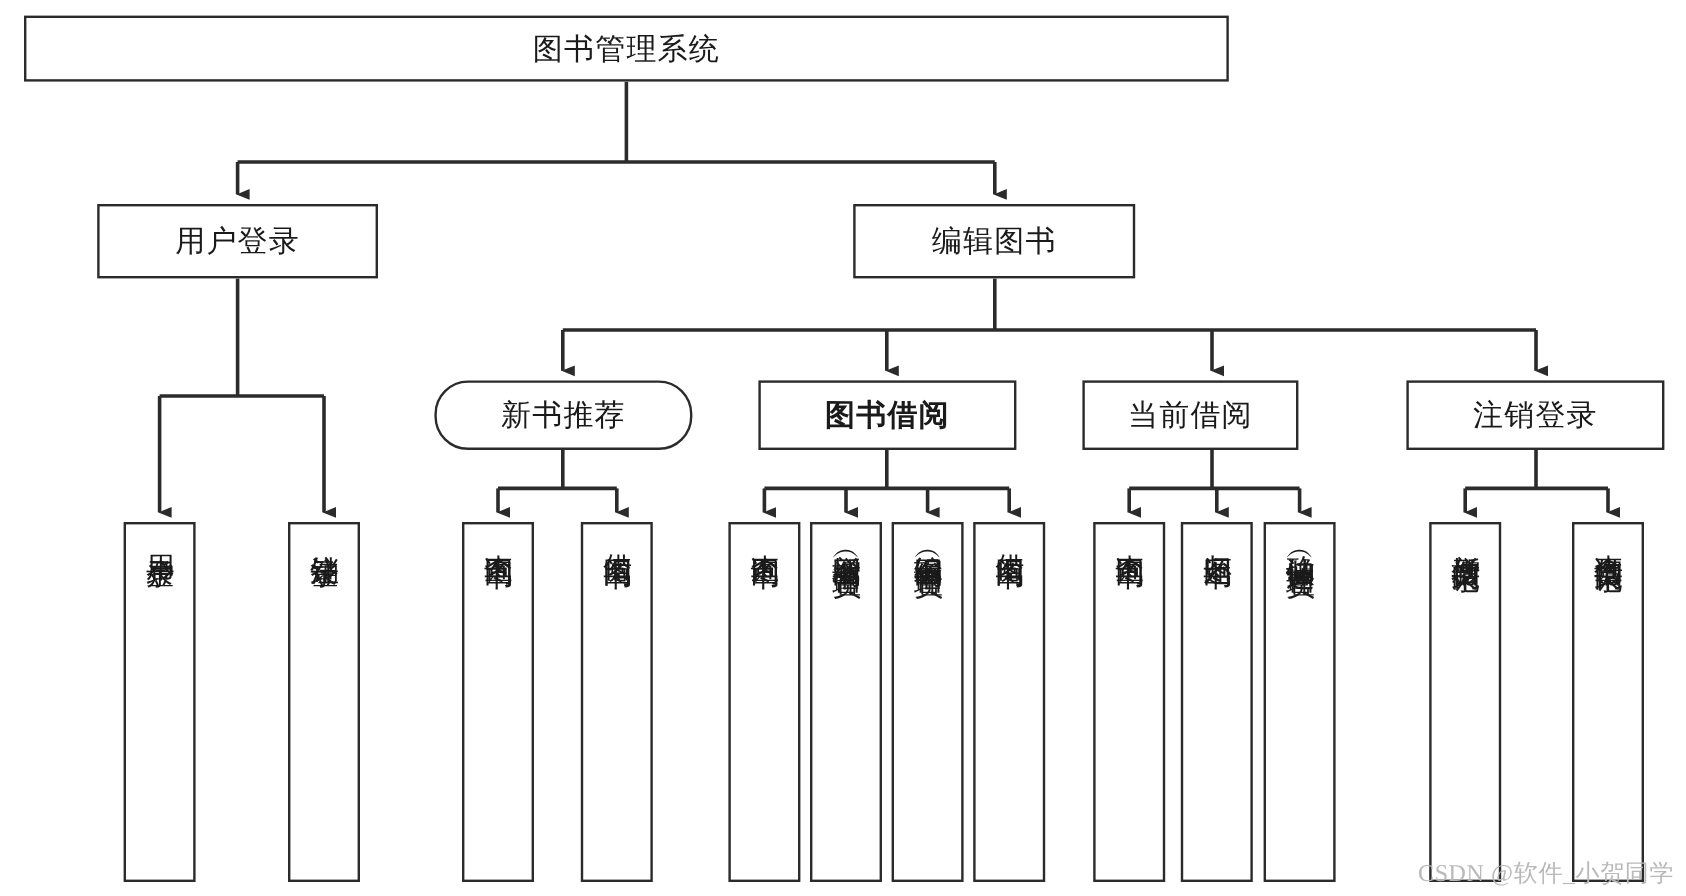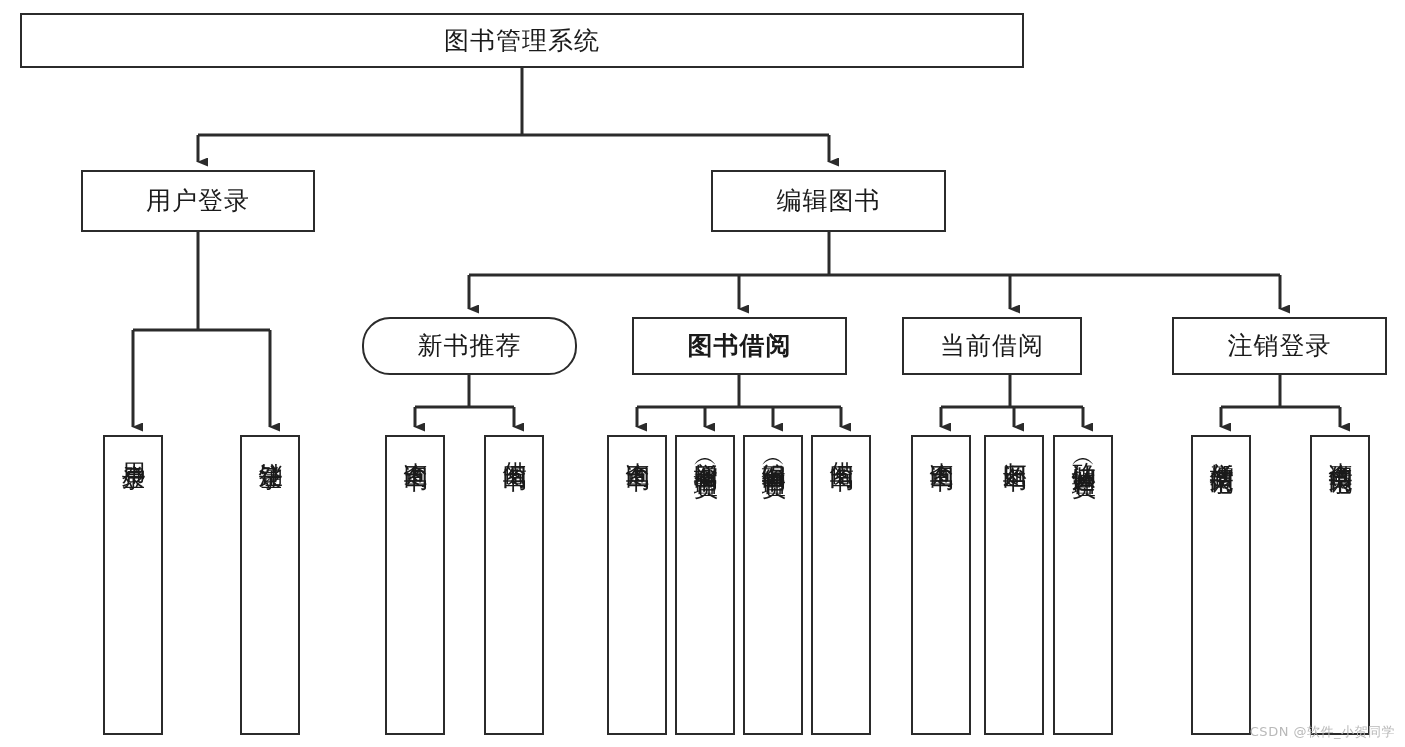--- a/index.html
+++ b/index.html
@@ -57,25 +57,26 @@
     font-size: 24px;
     line-height: 1.22;
     letter-spacing: 2px;
     text-align: left;
     white-space: nowrap;
   }
   #watermark {
     position: absolute;
     right: 10px;
     bottom: 6px;
-    font-size: 13px;
+    font-size: 20px;
     color: #b9b9b9;
     letter-spacing: 0.5px;
     white-space: nowrap;
     z-index: 5;
+    font-family: Liberation Serif, serif;
   }
 </style>
 </head>
 <body>
 
 <div id="diagram-root" style="background: rgb(255, 255, 255);">
 
   <svg id="edges-layer" viewBox="0 0 1405 747" width="1405" height="747" xmlns="http://www.w3.org/2000/svg">
     <defs>
       <marker id="arrowhead" markerWidth="10" markerHeight="12" refX="4.5" refY="10" orient="auto" markerUnits="userSpaceOnUse">

